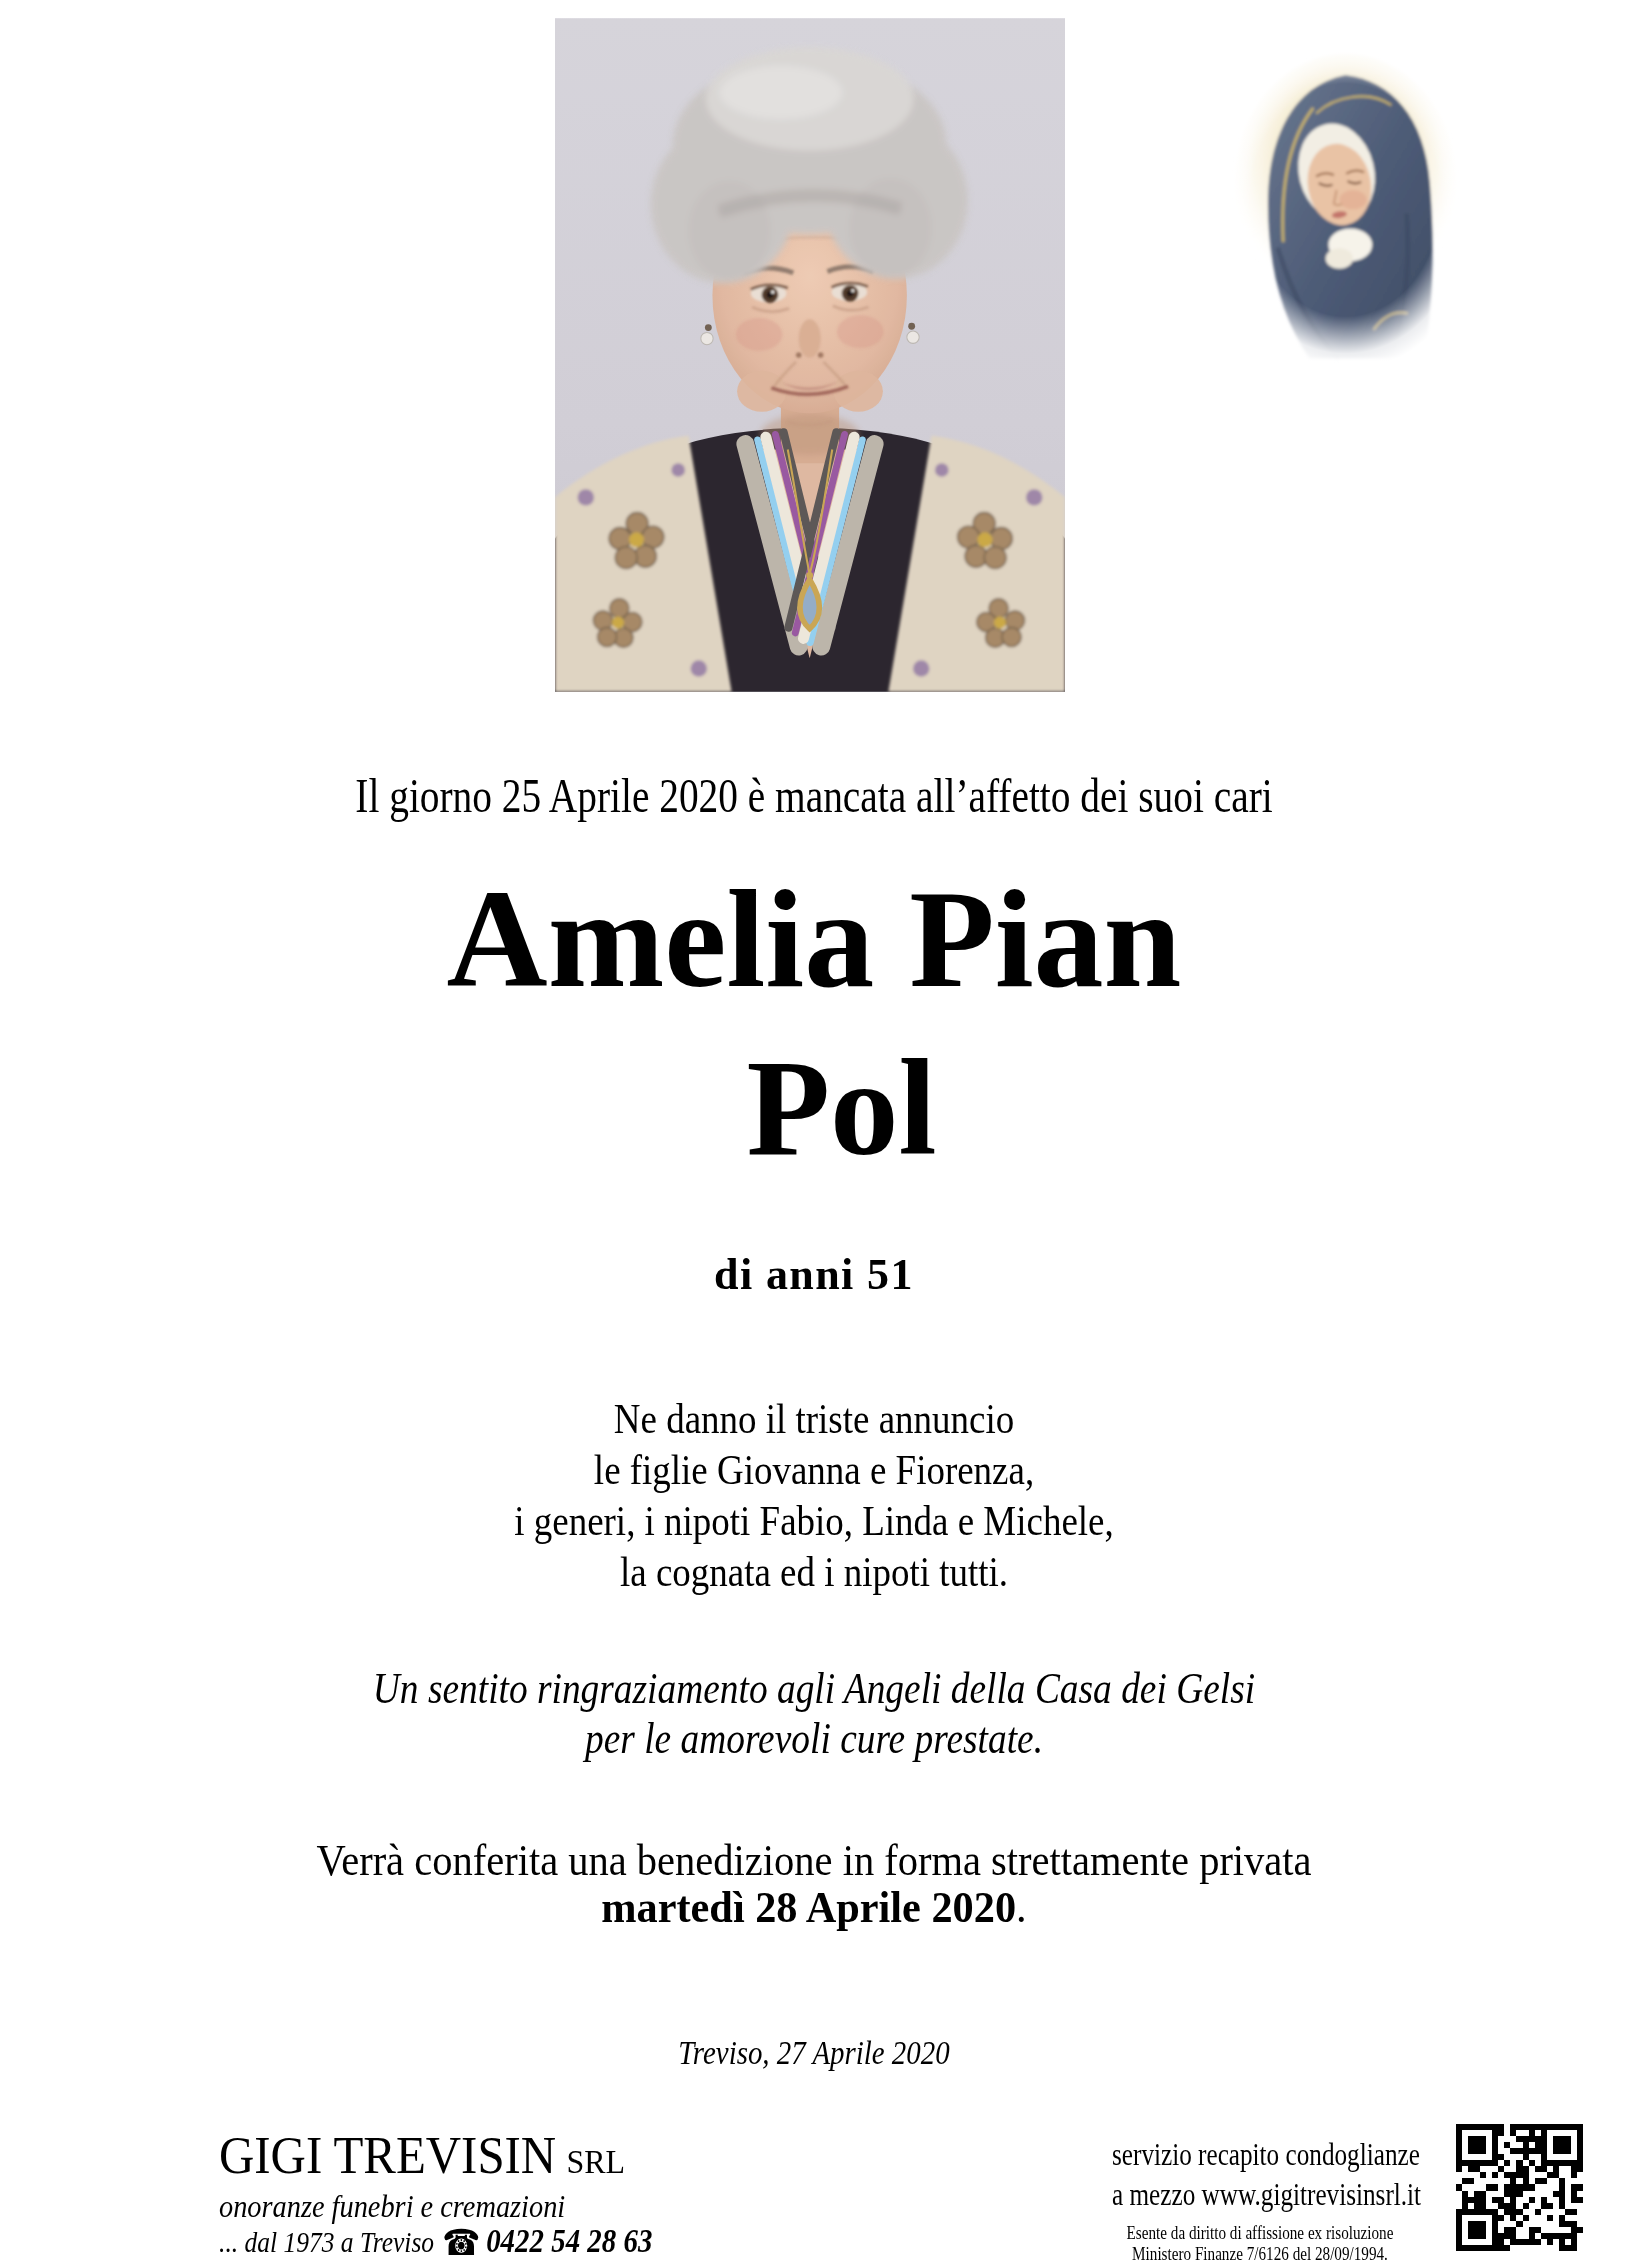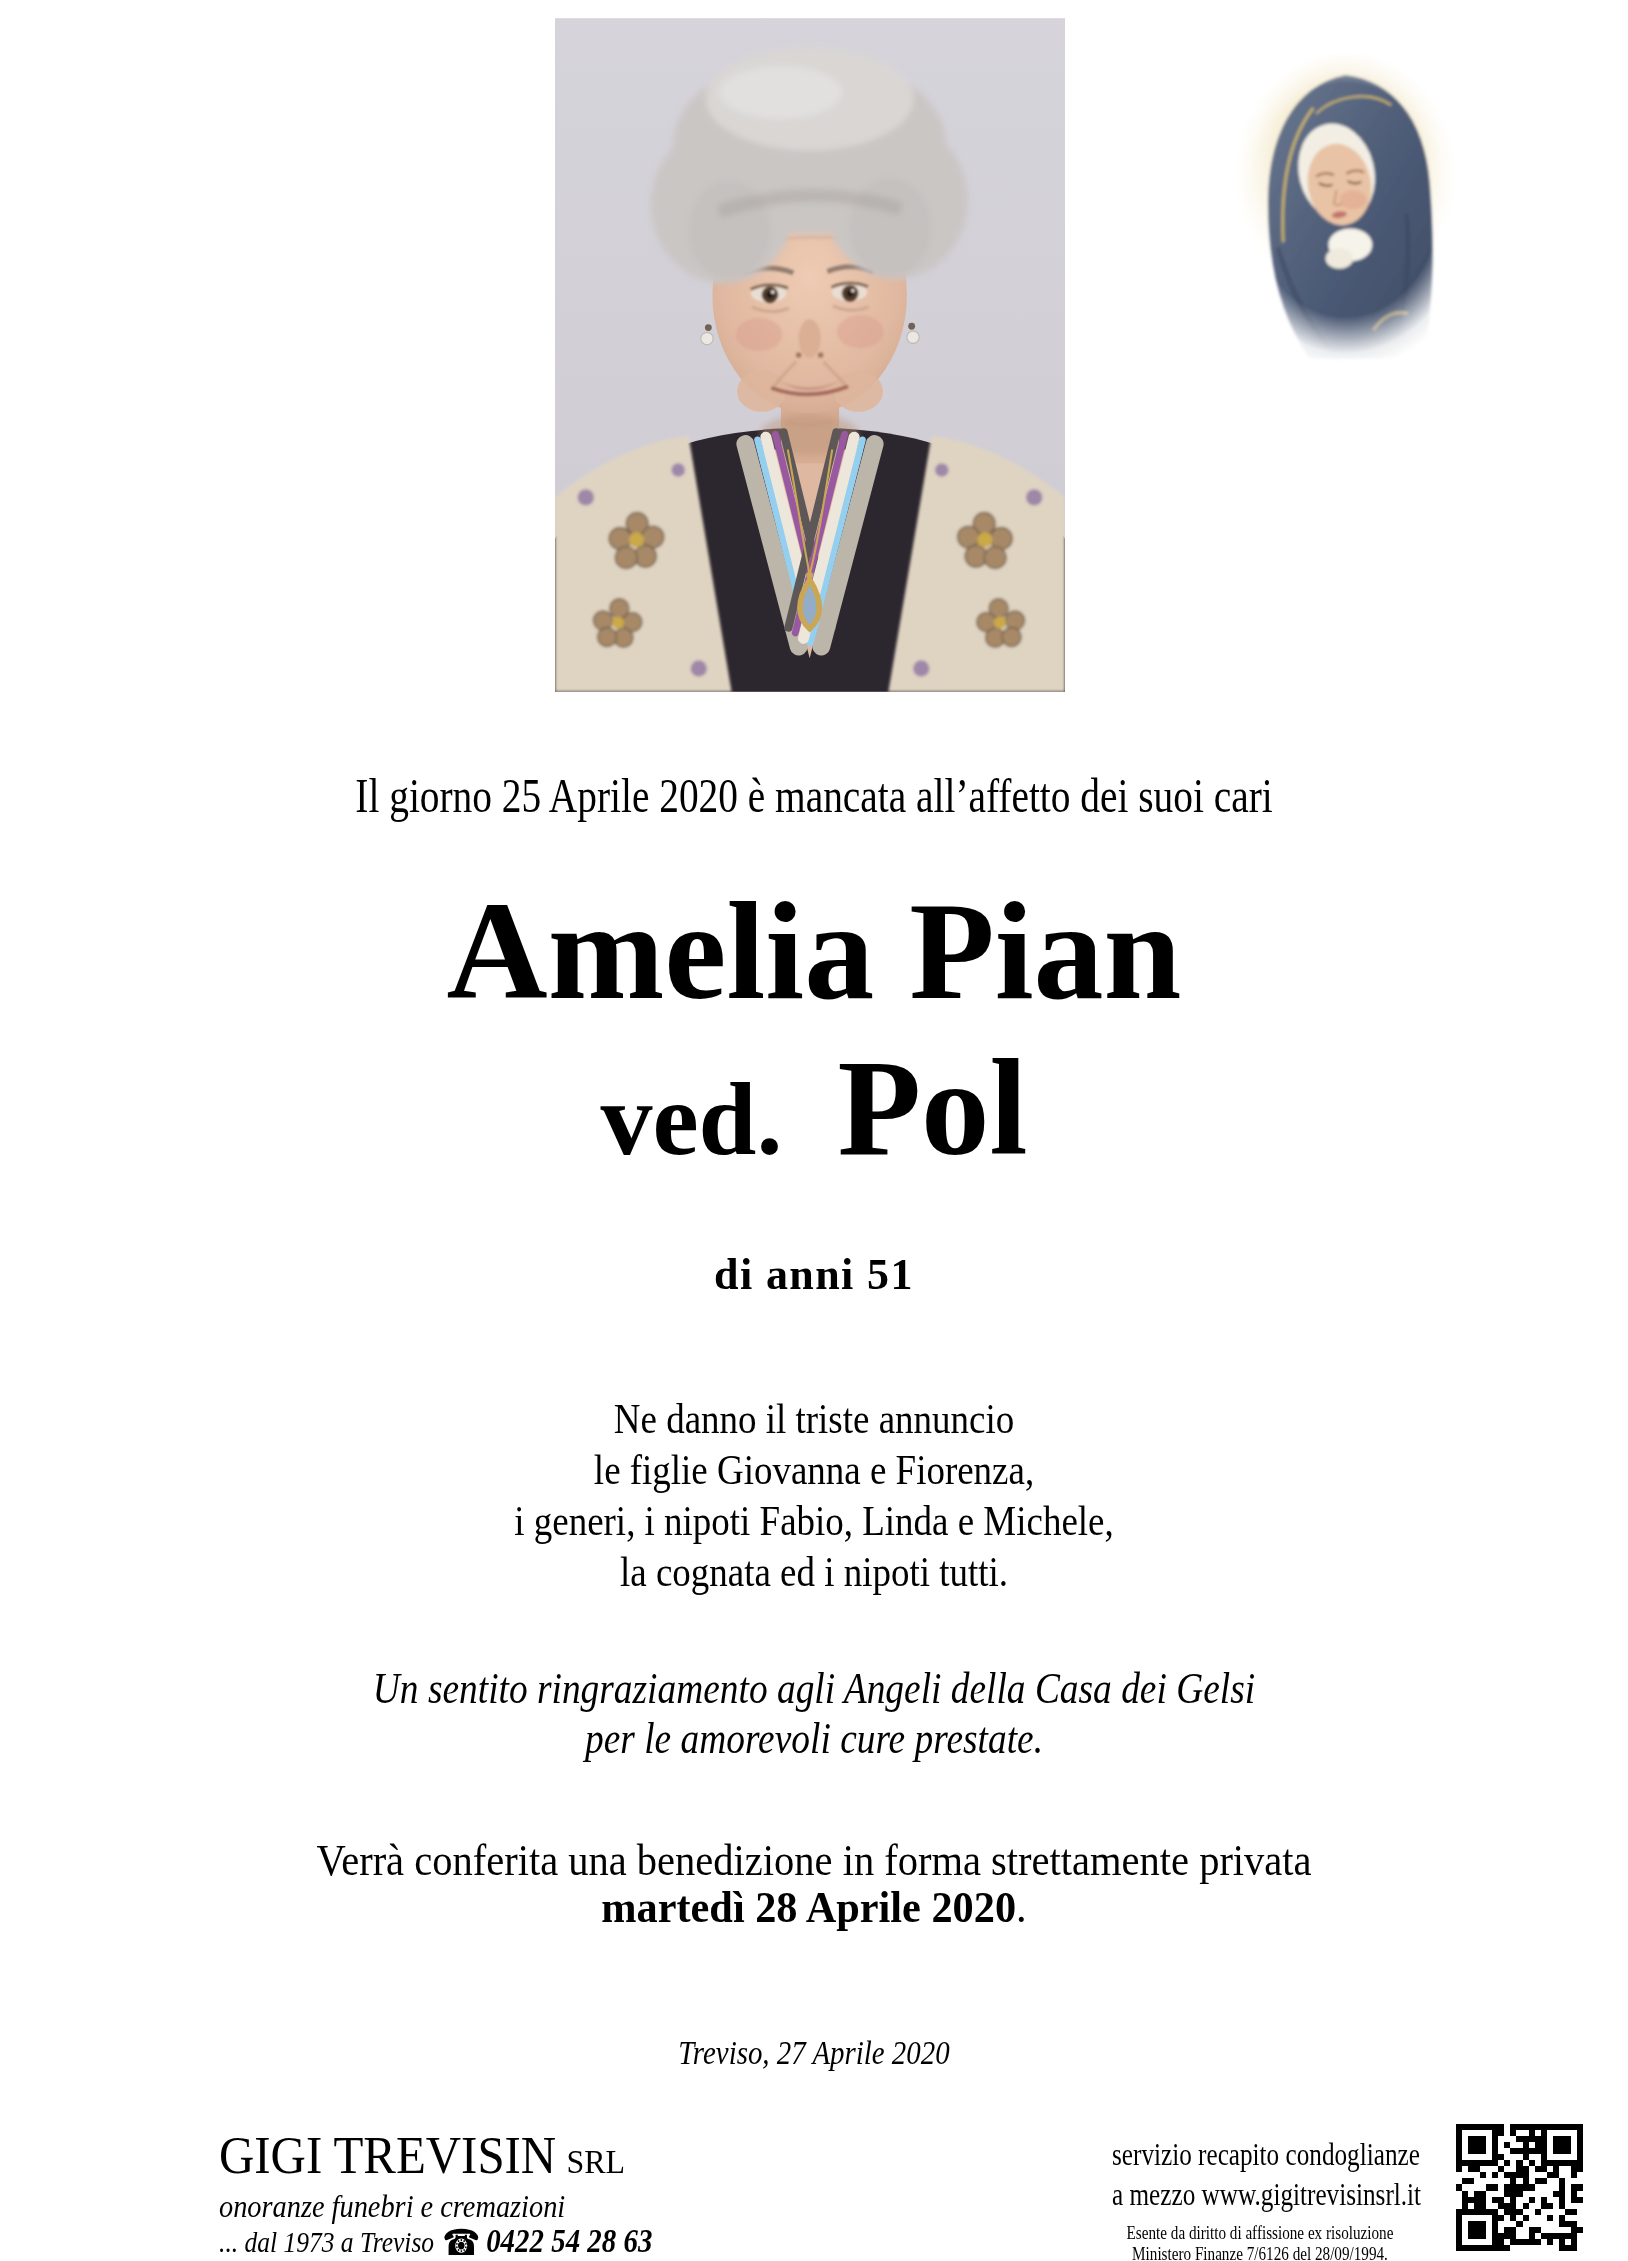--- a/index.html
+++ b/index.html
@@ -3,21 +3,21 @@
 <meta charset="utf-8">
 <style>
   html,body{margin:0;padding:0;background:#888;}
   #page{position:relative;width:1628px;height:2261px;background:#ffffff;overflow:hidden;
         font-family:"Liberation Serif","DejaVu Serif",serif;color:#000;}
   .line{position:absolute;left:0;width:1628px;text-align:center;white-space:nowrap;line-height:1.15;}
   .sx80{transform:scaleX(.80)} .sx82{transform:scaleX(.82)} .sx85{transform:scaleX(.85)}
   .sx88{transform:scaleX(.88)} .sx90{transform:scaleX(.90)} .sx94{transform:scaleX(.94)}
   .ol{transform-origin:0 50%;} 
   .intro{top:768px;font-size:48px;}
-  .name{top:868px;font-size:140px;font-weight:bold;line-height:1.02;margin-top:12px;}
+  .name{top:868px;font-size:140px;font-weight:bold;line-height:1.02;}
   .vedpol{top:1040px;display:flex;justify-content:center;align-items:baseline;}
   .ved{font-size:104px;font-weight:bold;line-height:1;}
   .pol{font-size:137px;font-weight:bold;line-height:1;margin-left:55px;}
   .age{top:1250px;font-size:44px;font-weight:bold;letter-spacing:1.4px;}
   .announce{top:1394px;font-size:42px;line-height:51px;}
   .thanks{top:1664px;font-size:44px;font-style:italic;line-height:50px;}
   .cer1{top:1835px;font-size:45px;}
   .cer2{top:1882px;font-size:45px;}
   .cer2 b{font-weight:bold;}
   .dateline{top:2033px;font-size:34px;font-style:italic;}
@@ -241,21 +241,20 @@
         <path d="M284,250 C290,320 282,400 262,458" stroke="#3a4760" stroke-width="7" fill="none" opacity=".5"></path>
         <path d="M236,420 C250,400 268,392 286,396" stroke="#c9b36a" stroke-width="2.5" fill="none"></path>
       </g>
       <rect width="390" height="480" fill="url(#fade)"></rect>
     </svg>
   </div>
 
   <div class="line intro sx82">Il giorno 25 Aprile 2020 è mancata all’affetto dei suoi cari</div>
   <div class="line name">Amelia Pian</div>
   <div class="line vedpol">
-    <span class="ved">ved.</span>
     <span class="pol">Pol</span>
   </div>
   <div class="line age">di anni 51</div>
 
   <div class="line announce sx88">
     <div>Ne danno il triste annuncio</div>
     <div>le figlie Giovanna e Fiorenza,</div>
     <div>i generi, i nipoti Fabio, Linda e Michele,</div>
     <div>la cognata ed i nipoti tutti.</div>
   </div>

